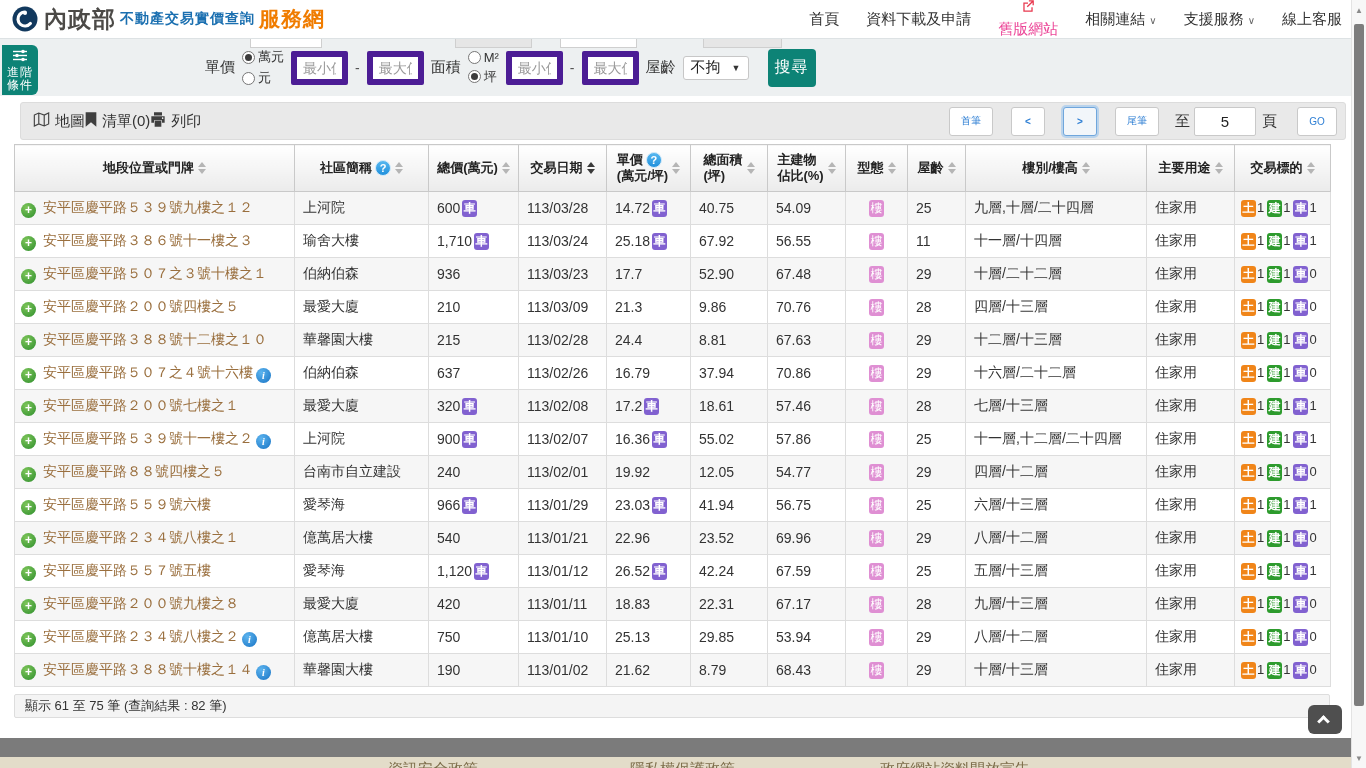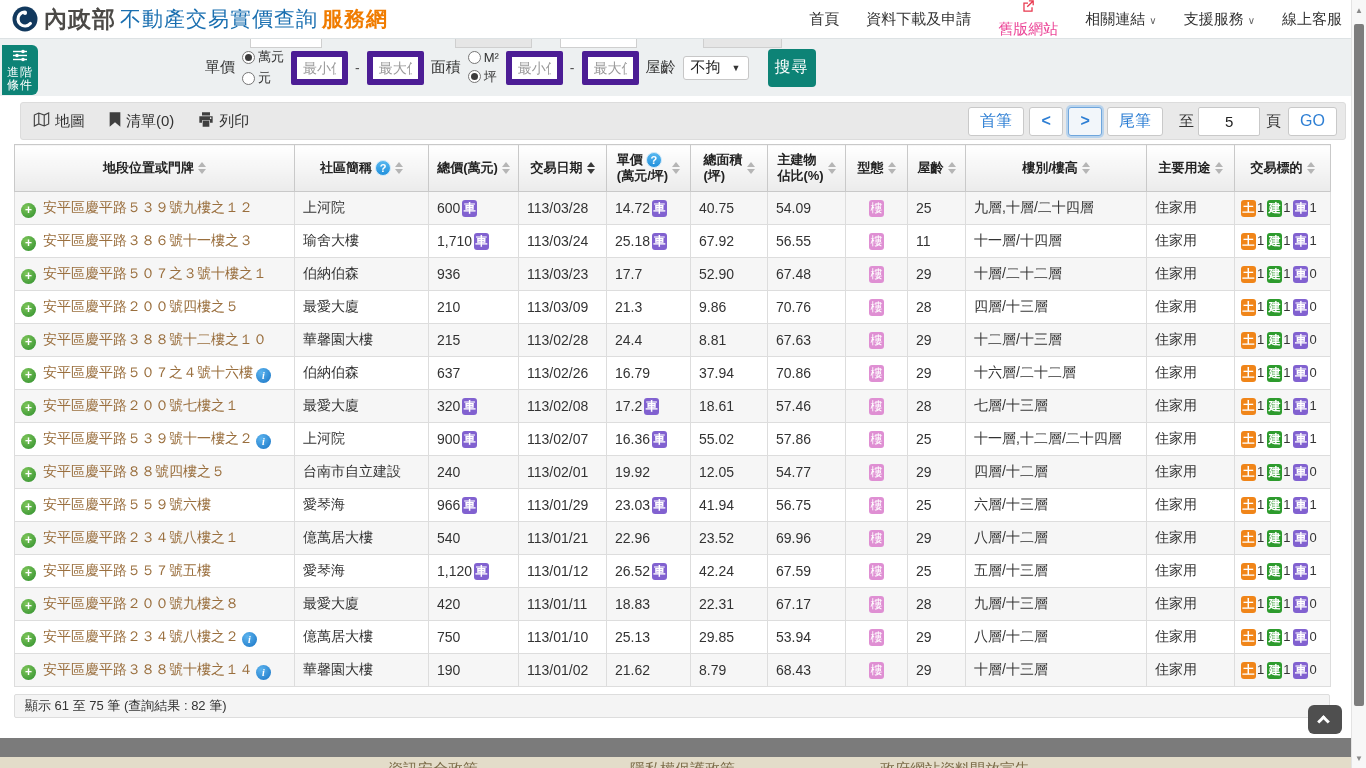--- a/index.html
+++ b/index.html
@@ -7,21 +7,21 @@
     font-family:"Liberation Sans","DejaVu Sans",sans-serif; }
   .screen { position:relative; width:1366px; height:768px; overflow:hidden; background:#fff; }
 
   
   .topbar { height:38px; display:flex; align-items:center; justify-content:space-between;
     padding:0 24px 0 12px; background:#fff; }
   .brand { display:flex; align-items:center; gap:4px; cursor:pointer; }
   .emblem { display:inline-flex; margin-right:2px; }
   .brand-agency { font-family:"Liberation Serif","DejaVu Serif",serif; font-weight:bold;
     font-size:23px; color:#4c4a47; letter-spacing:1px; }
-  .brand-blue { font-weight:normal; font-size:21px; color:#1a6fb0; letter-spacing:1px; }
+  .brand-blue { font-weight:bold; font-size:14px; color:#1a6fb0; letter-spacing:1px; }
   .brand-orange { font-weight:bold; font-size:21px; color:#f07c00; letter-spacing:1px; }
   .topnav { display:flex; align-items:center; gap:27px; }
   .topnav a { font-size:15px; color:#333; text-decoration:none; cursor:pointer;
     display:inline-flex; align-items:center; gap:4px; white-space:nowrap; }
   .topnav a.old { color:#ec4899;flex-direction:column; }
   .caret { font-size:10px; color:#666; margin-top:2px; }
 
   
   .filterbar { position:relative; height:58px; background:#edf0f1; border-top:1px solid #dde2e4; }
   .frag { position:absolute; top:0; height:9px; background:#fff; border:1px solid #cfcfcf; border-top:none; }
@@ -49,26 +49,26 @@
     display:flex; align-items:center; justify-content:space-between; padding:0 7px;
     font-size:15px; color:#222; cursor:pointer; }
   .sel-caret { font-size:9px; color:#333; }
   .search { width:48px; height:38px; margin-left:12px; border:none; border-radius:4px;
     background:#0d8376; color:#fff; font-size:16px; cursor:pointer; letter-spacing:1px; }
 
   
   .content { padding:4px 14px 0 14px; }
   .toolbar { height:38px; margin:2px 6px 4px 6px; background:#e9e9e9; border:1px solid #dcdcdc;
     border-radius:3px; display:flex; align-items:center; justify-content:space-between; padding:0 8px 0 12px; }
-  .tools { display:flex; align-items:center; gap:24px; }
+  .tools { display:flex; align-items:center; }
   .tool { display:inline-flex; align-items:center; gap:5px; font-size:15px; color:#333;
     cursor:pointer; text-decoration:none; }
   .pager { display:flex; align-items:center; }
-  .pbtn { height:29px; min-width:40px; padding:0 11px; margin-left:5px; background:#fff;
-    border:1px solid #c9c9c9; border-radius:3px; color:#2e7fd4; font-size:16px; cursor:pointer; }
+  .pbtn { height:29px; min-width:40px; padding:0 11px; margin-left:18px; background:#fff;
+    border:1px solid #c9c9c9; border-radius:3px; color:#2e7fd4; font-size:10px; cursor:pointer; }
   .pbtn.arrow { min-width:34px; padding:0 8px; font-weight:bold; }
   .pbtn.focused { border-color:#6fa6dc; box-shadow:0 0 0 2px #b9d3ec; background:#f2f6fa; }
   .pgtext { font-size:15px; color:#333; margin:0 4px 0 16px; }
   .pgtext.pg { margin:0 2px 0 6px; }
   .pginput { width:62px; height:29px; border:1px solid #c9c9c9; border-radius:2px;
     text-align:center; font-size:15px; color:#222; }
 
   
   table.results { width:1316px; border-collapse:collapse; table-layout:fixed; }
   .results th { height:47px; background:linear-gradient(#ffffff,#ebebeb); border:1px solid #c9c9c9;

